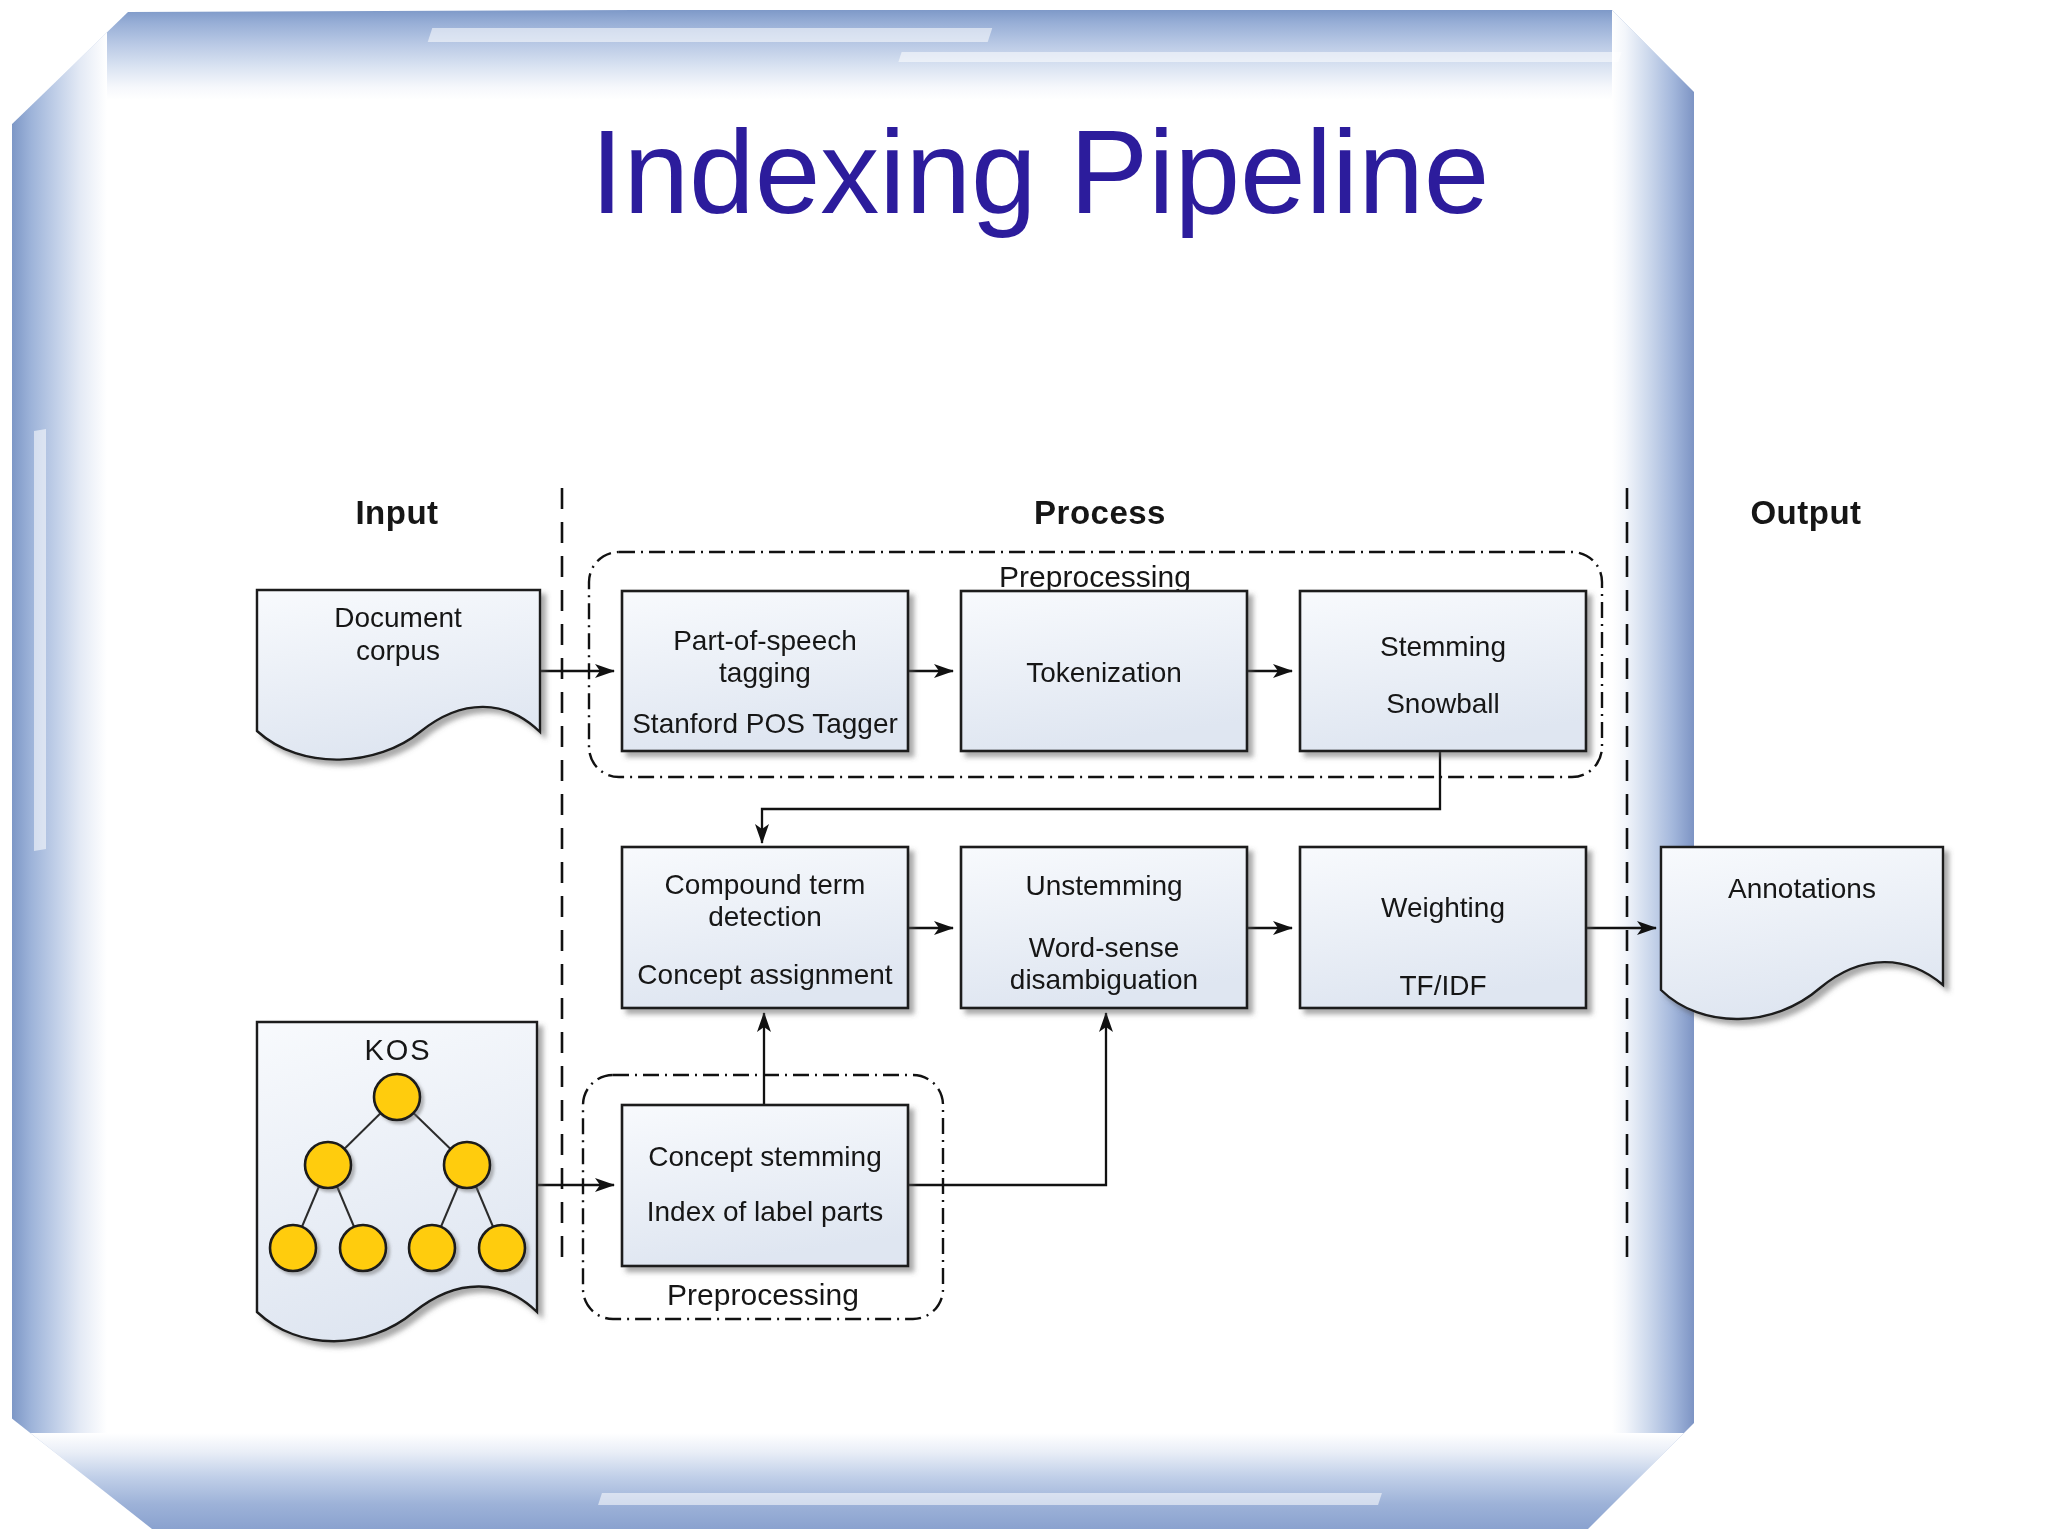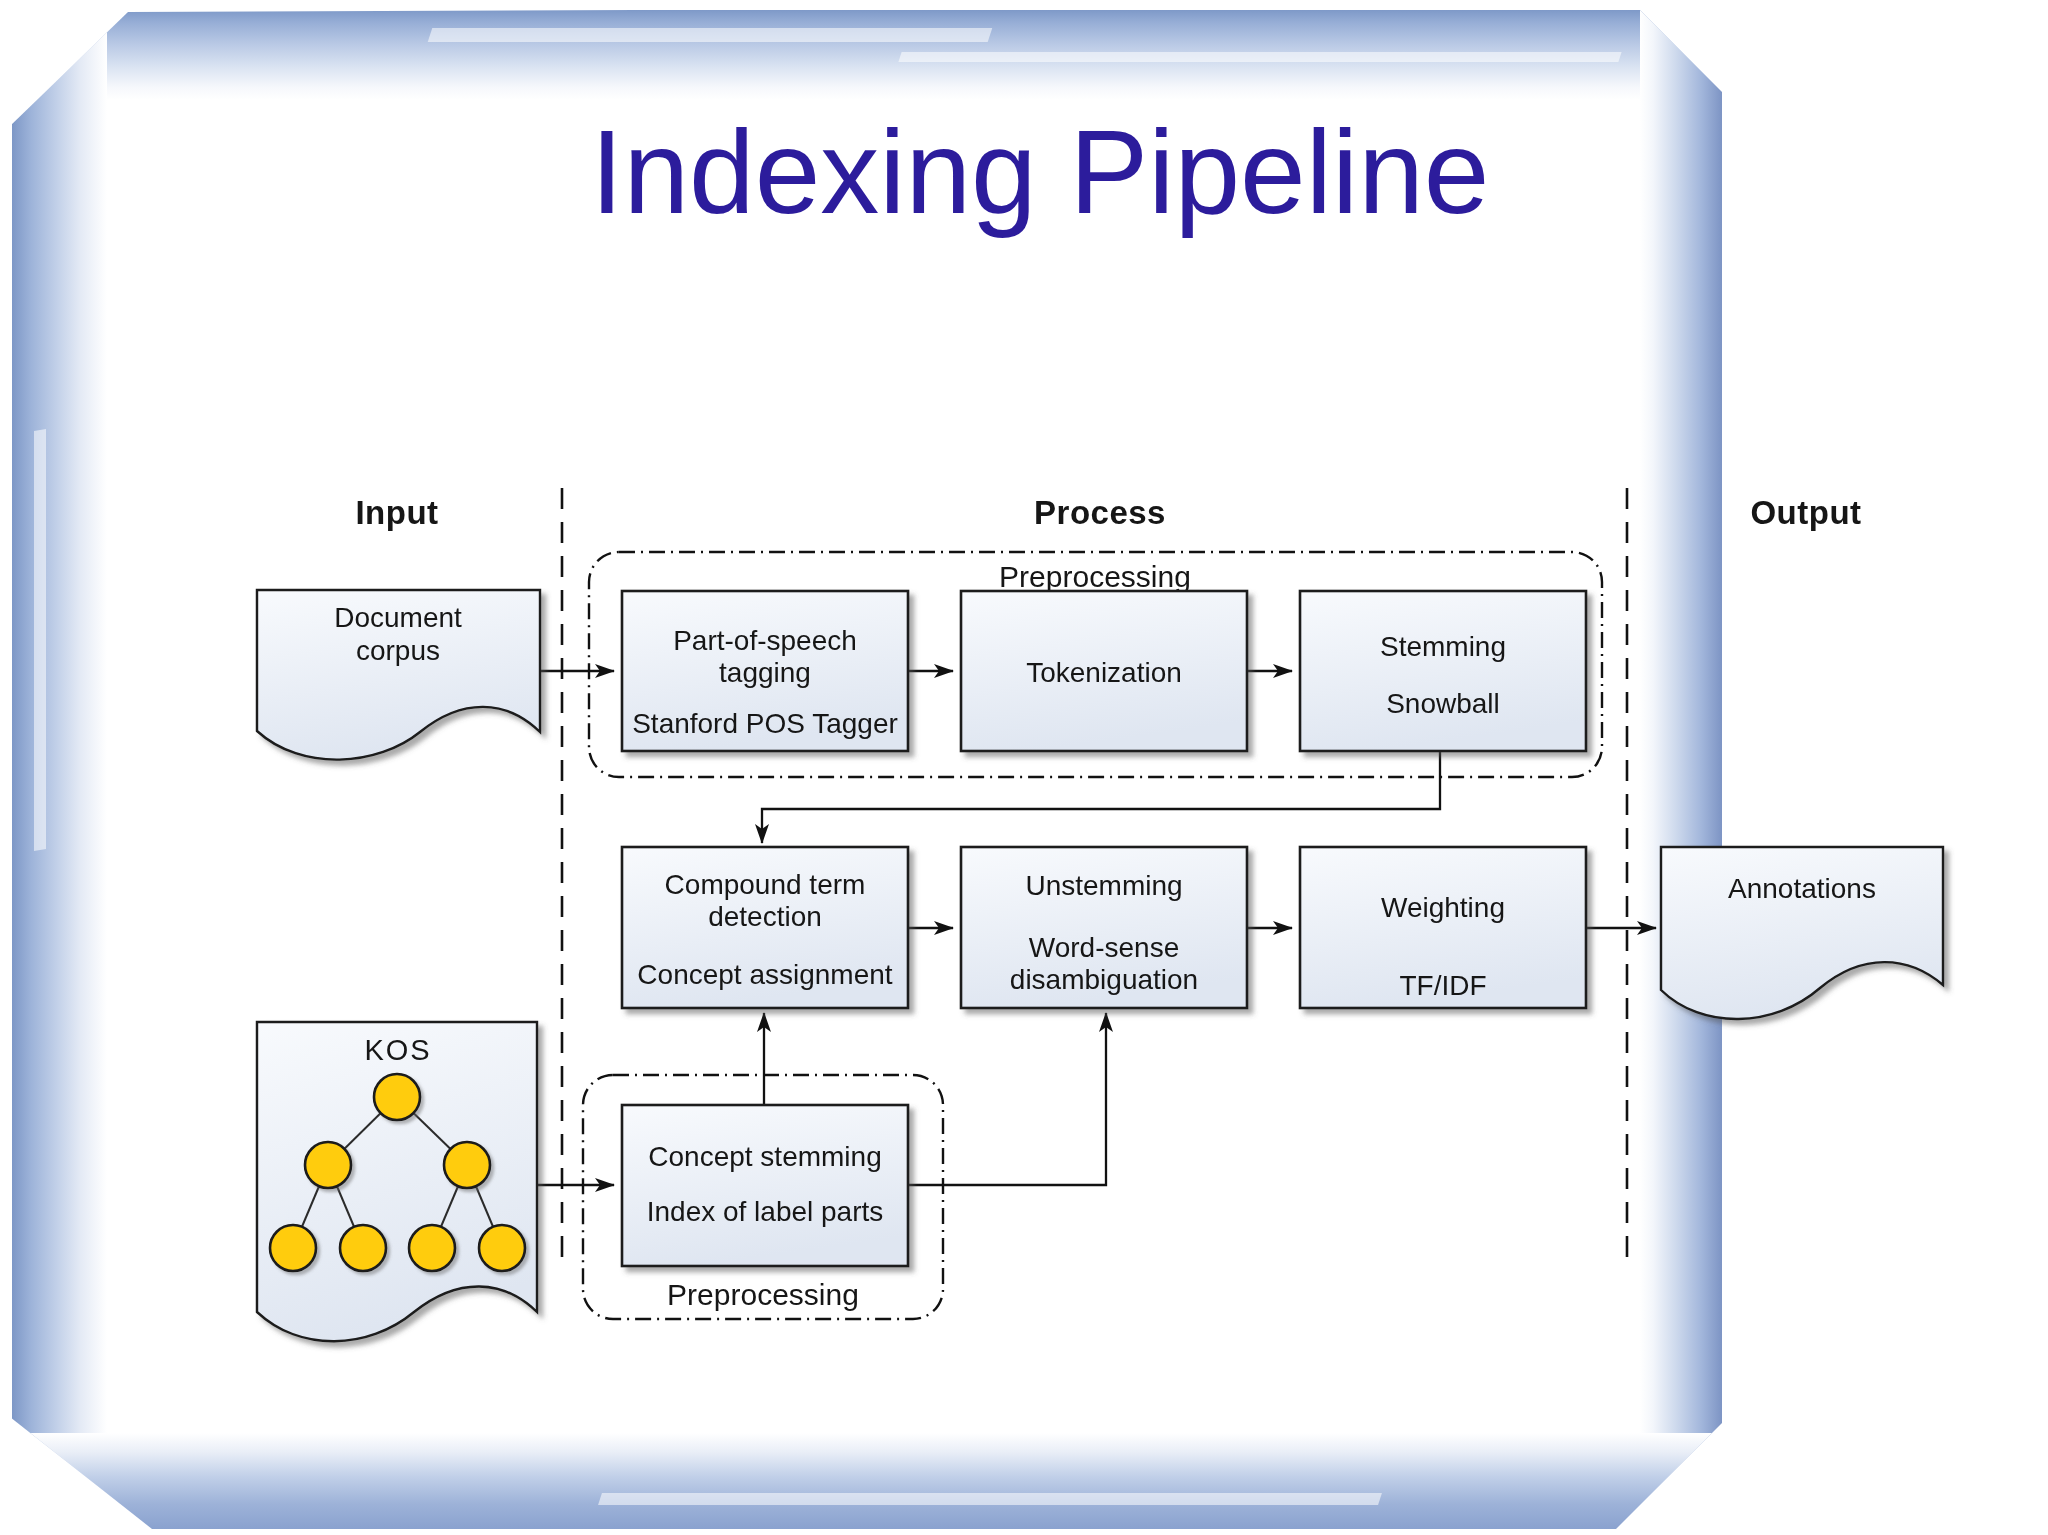--- a/index.html
+++ b/index.html
@@ -1,18 +1,18 @@
 <!DOCTYPE html>
 <html><head>
 <meta charset="utf-8">
 <style>
   html,body{margin:0;padding:0;background:#ffffff;}
   body{width:2048px;height:1535px;overflow:hidden;}
   .slide{position:relative;width:1700px;height:1535px;background:#ffffff;
-         font-family:"Liberation Sans",sans-serif;padding-left:28px;}
+         font-family:"Liberation Sans",sans-serif;}
 
   
   .frame{position:absolute;inset:0;pointer-events:none;
     clip-path:polygon(128px 12px, calc(100% - 92px) 6px, calc(100% - 6px) 92px,
       calc(100% - 6px) calc(100% - 112px), calc(100% - 112px) calc(100% - 6px),
       152px calc(100% - 6px), 10px calc(100% - 118px), 10px 126px);}
   .f-strip{position:absolute;}
   .f-top{top:10px;left:0;right:0;height:90px;
     background:linear-gradient(180deg,#7e99c8 0%,#97aed6 14%,#b9c9e5 38%,#dbe4f2 64%,#f6f8fc 86%,#ffffff 100%);}
   .f-left{left:12px;top:0;bottom:0;width:95px;

